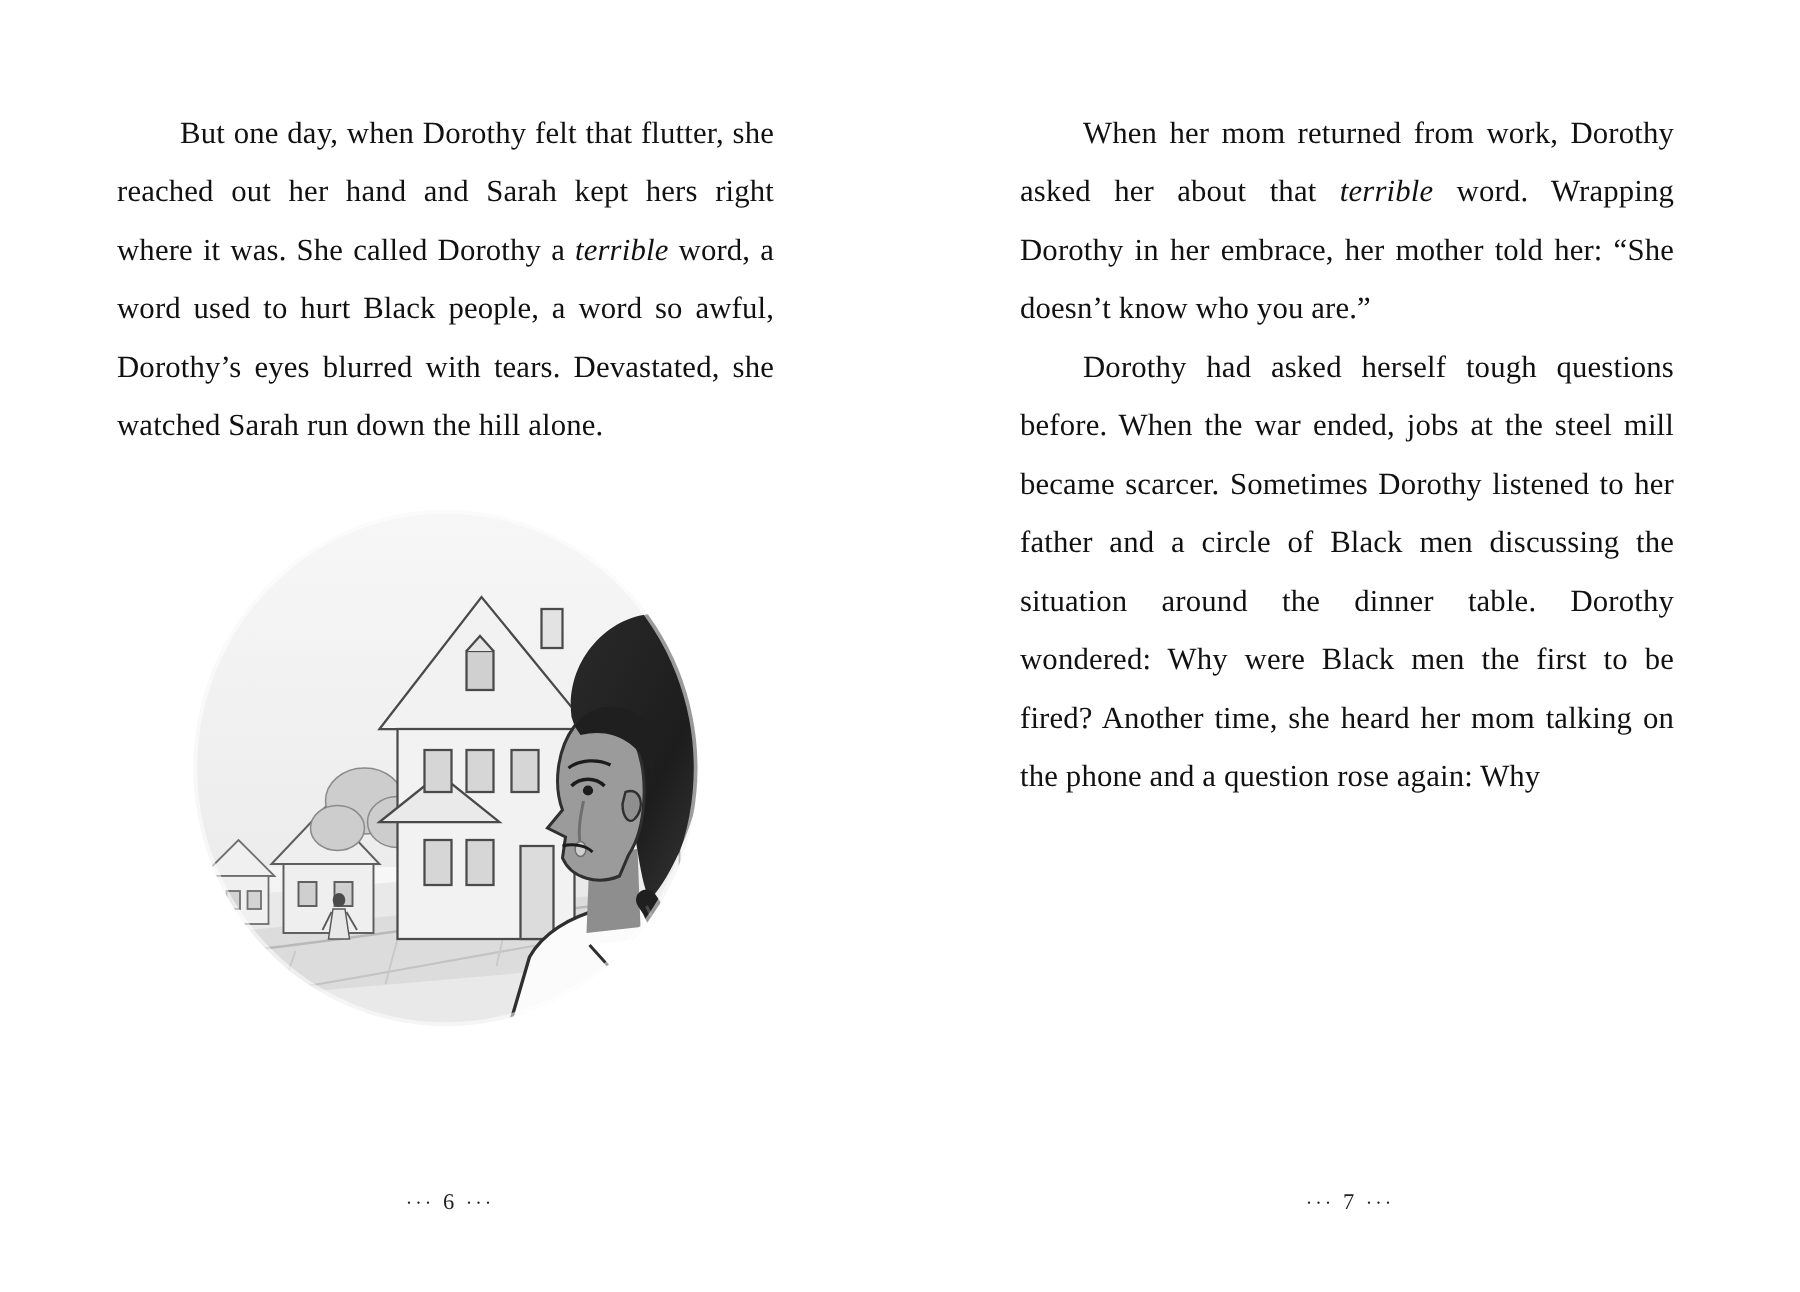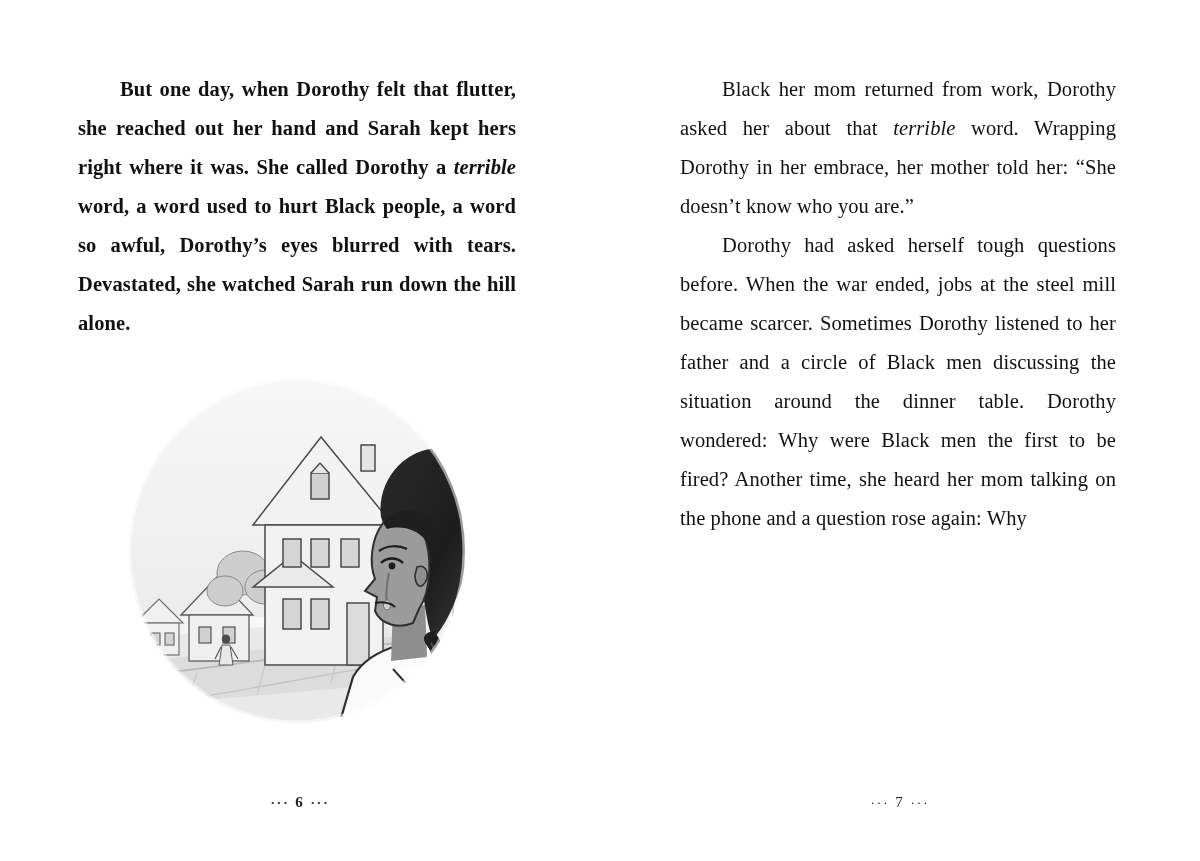--- a/index.html
+++ b/index.html
@@ -19,21 +19,21 @@
     width: 1200px;
     height: 861px;
     display: flex;
   }
   .page {
     position: relative;
     width: 600px;
     height: 861px;
     box-sizing: border-box;
   }
-  .page-left  { padding: 70px 84px 0 78px; font-weight: bold; }
+  .page-left  { padding: 70px 84px 0 78px; }
   .page-right { padding: 70px 84px 0 80px; }
 
   p.para {
     margin: 0;
     font-size: 20.5px;
     line-height: 39px;
     text-align: justify;
     text-justify: inter-word;
     letter-spacing: 0.1px;
     hyphens: none;
@@ -218,21 +218,21 @@
     <div class="folio">
       <span class="dots">···</span>
       <span>6</span>
       <span class="dots">···</span>
     </div>
   </div>
 
   <div class="page page-right">
 
     <p class="para indent">
-      <span>Black her mom returned from work, Dorothy asked her about that </span><em>terrible</em><span> word. Wrapping Dorothy in her embrace, her mother told her: “She doesn’t know who you are.”</span>
+      <span>When her mom returned from work, Dorothy asked her about that </span><em>terrible</em><span> word. Wrapping Dorothy in her embrace, her mother told her: “She doesn’t know who you are.”</span>
     </p>
 
 
     <p class="para indent">
       <span>Dorothy had asked herself tough questions before. When the war ended, jobs at the steel mill became scarcer. Sometimes Dorothy listened to her father and a circle of Black men discussing the situation around the dinner table. Dorothy wondered: Why were Black men the first to be fired? Another time, she heard her mom talking on the phone and a question rose again: Why</span>
     </p>
 
     <div class="folio">
       <span class="dots">···</span>
       <span>7</span>

